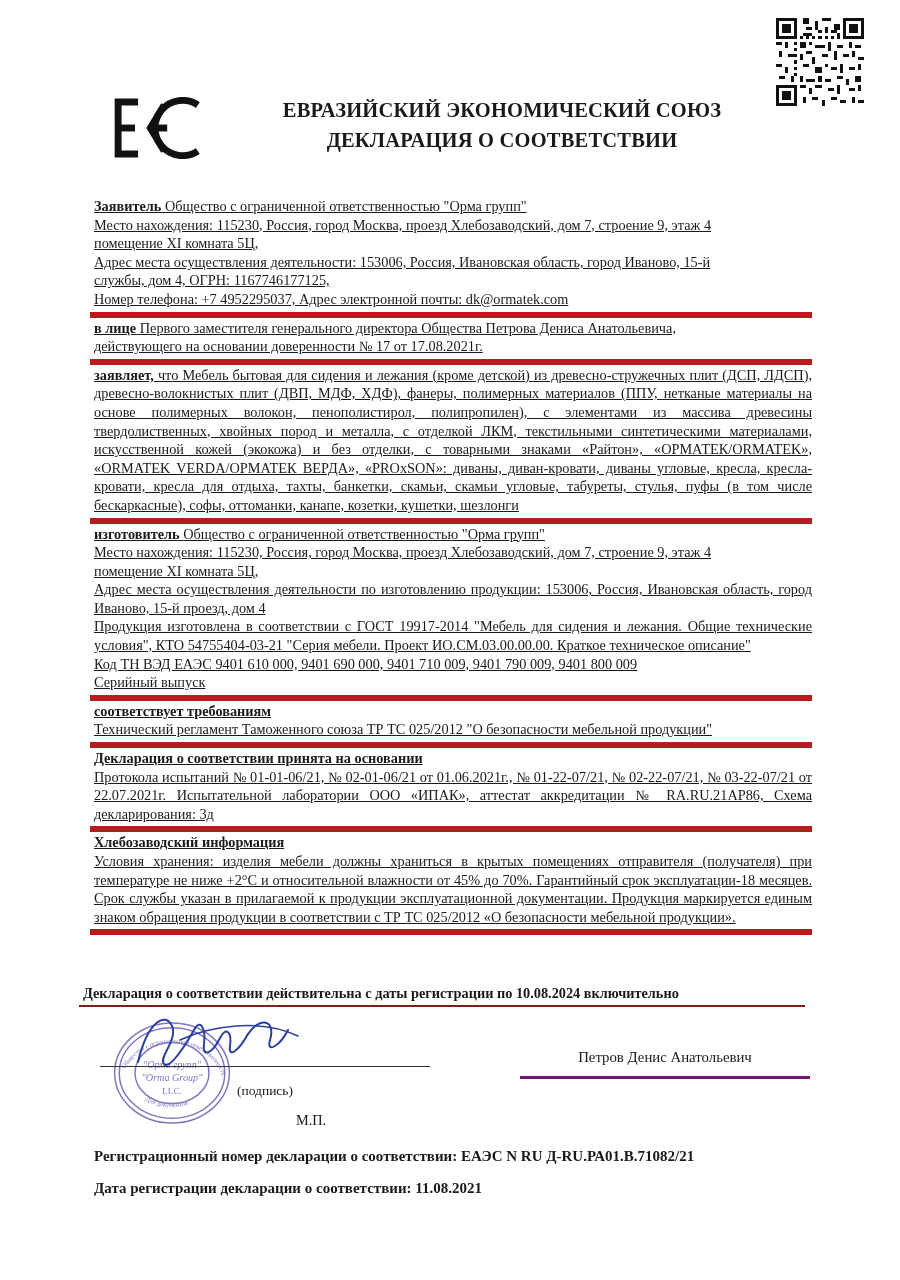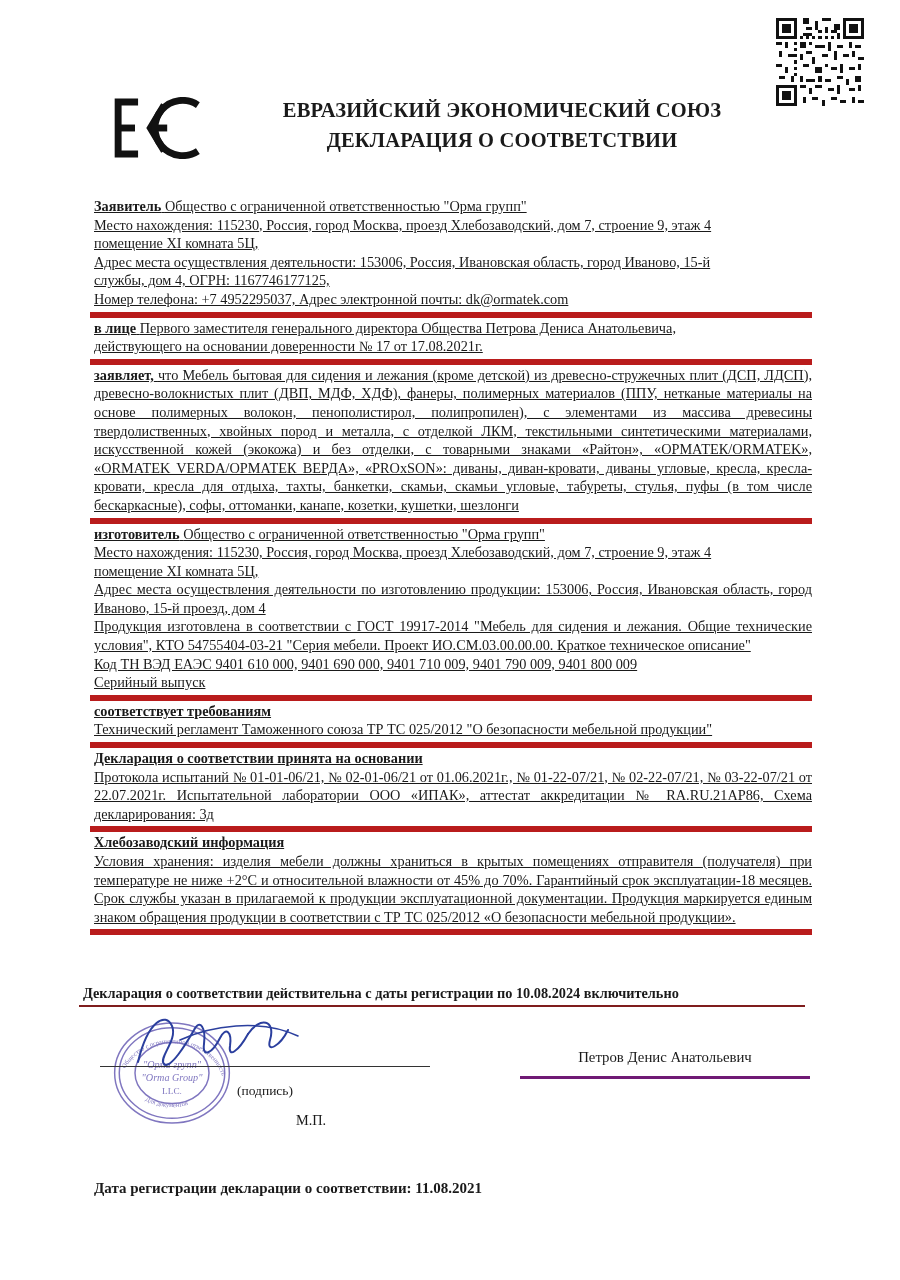--- a/index.html
+++ b/index.html
@@ -394,18 +394,22 @@
     <div class="sign-left">
       <div class="sign-line"></div>
       <div class="sign-caption">(подпись)</div>
     </div>
     <div class="sign-right">
       <div class="sign-name">Петров Денис Анатольевич</div>
     </div>
     <div class="mp">М.П.</div>
   </div>
 
+  <div class="reg-num">
+    <span>Регистрационный номер декларации о соответствии:</span>
+    <span>ЕАЭС N RU Д-RU.РА01.В.71082/21</span>
+  </div>
   <div class="reg-date">
     <span>Дата регистрации декларации о соответствии:</span>
     <span>11.08.2021</span>
   </div>
 
 </div>
 
 </body></html>

